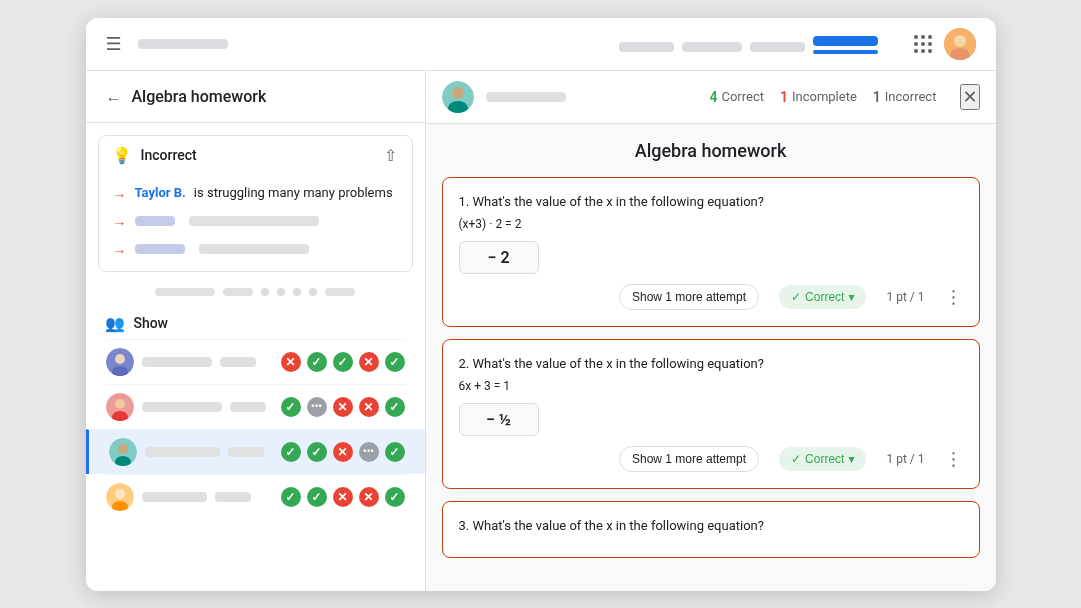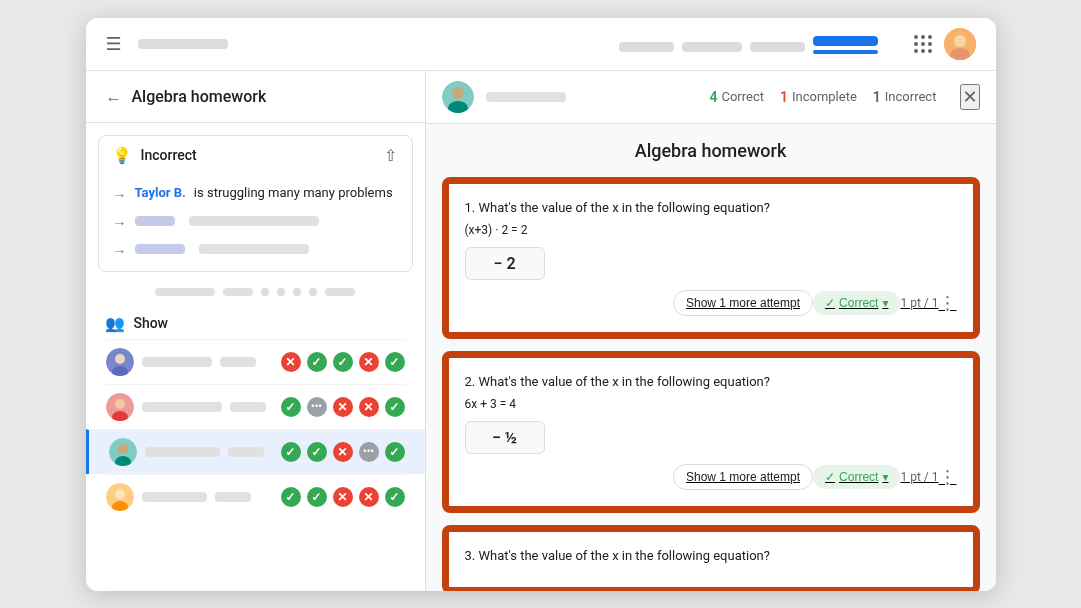--- a/index.html
+++ b/index.html
@@ -181,34 +181,34 @@
     .close-btn { color: #5f6368; font-size: 18px; cursor: pointer; margin-left: 12px; }
 
     
     .questions-area {
       flex: 1; overflow-y: auto; padding: 16px;
       display: flex; flex-direction: column; gap: 12px;
     }
     .hw-title { font-size: 18px; font-weight: 500; color: #202124; text-align: center; margin-bottom: 4px; }
     .question-card {
       background: #fff;
-      border: 7px solid #c2410c;
+      border: 1px solid #c2410c;
       border-radius: 8px;
       padding: 16px;
     }
     .question-text { font-size: 13px; color: #202124; margin-bottom: 8px; }
     .question-eq { font-size: 12px; color: #202124; margin-bottom: 10px; }
     .answer-box {
       background: #f8f9fa; border: 1px solid #dadce0; border-radius: 6px;
       padding: 6px 14px; display: inline-block;
       font-size: 16px; font-weight: 600; color: #202124; margin-bottom: 10px;
       min-width: 80px; text-align: center;
     }
     .question-footer {
-      display: flex; align-items: center; gap: 0; justify-content: flex-end; text-decoration: underline;
+      display: flex; align-items: center; gap: 20px; justify-content: flex-end;
     }
     .show-attempt-btn {
       background: none; border: 1px solid #dadce0; border-radius: 20px;
       padding: 5px 12px; font-size: 12px; color: #202124; cursor: pointer;
     }
     .correct-btn {
       background: #e6f4ea; border: none; border-radius: 20px;
       padding: 5px 12px; font-size: 12px; color: #34a853; cursor: pointer;
       display: flex; align-items: center; gap: 4px; font-weight: 500;
     }
@@ -435,21 +435,21 @@
             <span class="pts-label">1 pt / 1</span>
             <button class="more-btn">⋮</button>
           </div>
         </div>
 
         <div class="question-card">
           <div class="question-text">
             <span>2.</span>
             <span>What's the value of the x in the following equation?</span>
           </div>
-          <div class="question-eq">6x + 3 = 4</div>
+          <div class="question-eq">6x + 3 = 1</div>
           <div class="answer-box">− ½</div>
           <div class="question-footer">
             <button class="show-attempt-btn">Show 1 more attempt</button>
             <button class="correct-btn">
               <span class="check-sm">✓</span>
               <span>Correct</span>
               <span>▾</span>
             </button>
             <span class="pts-label">1 pt / 1</span>
             <button class="more-btn">⋮</button>

